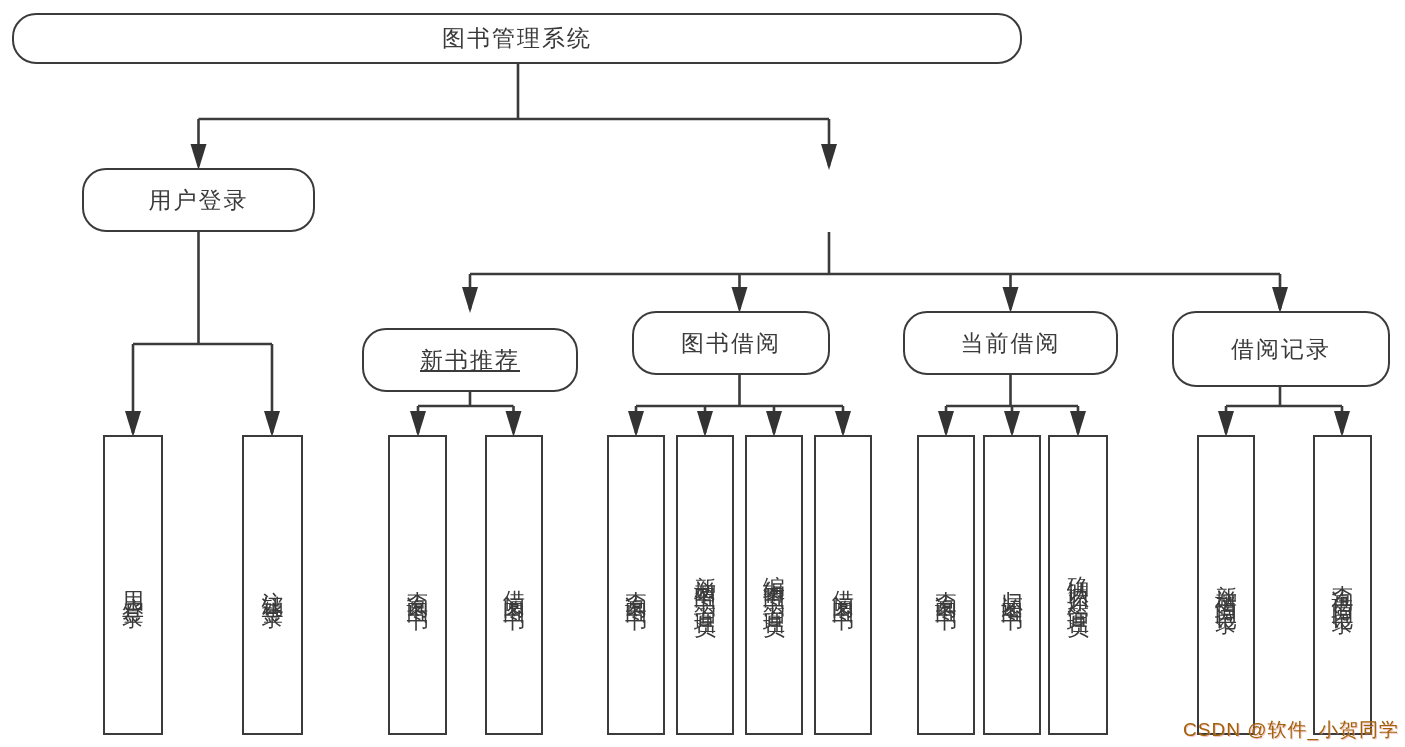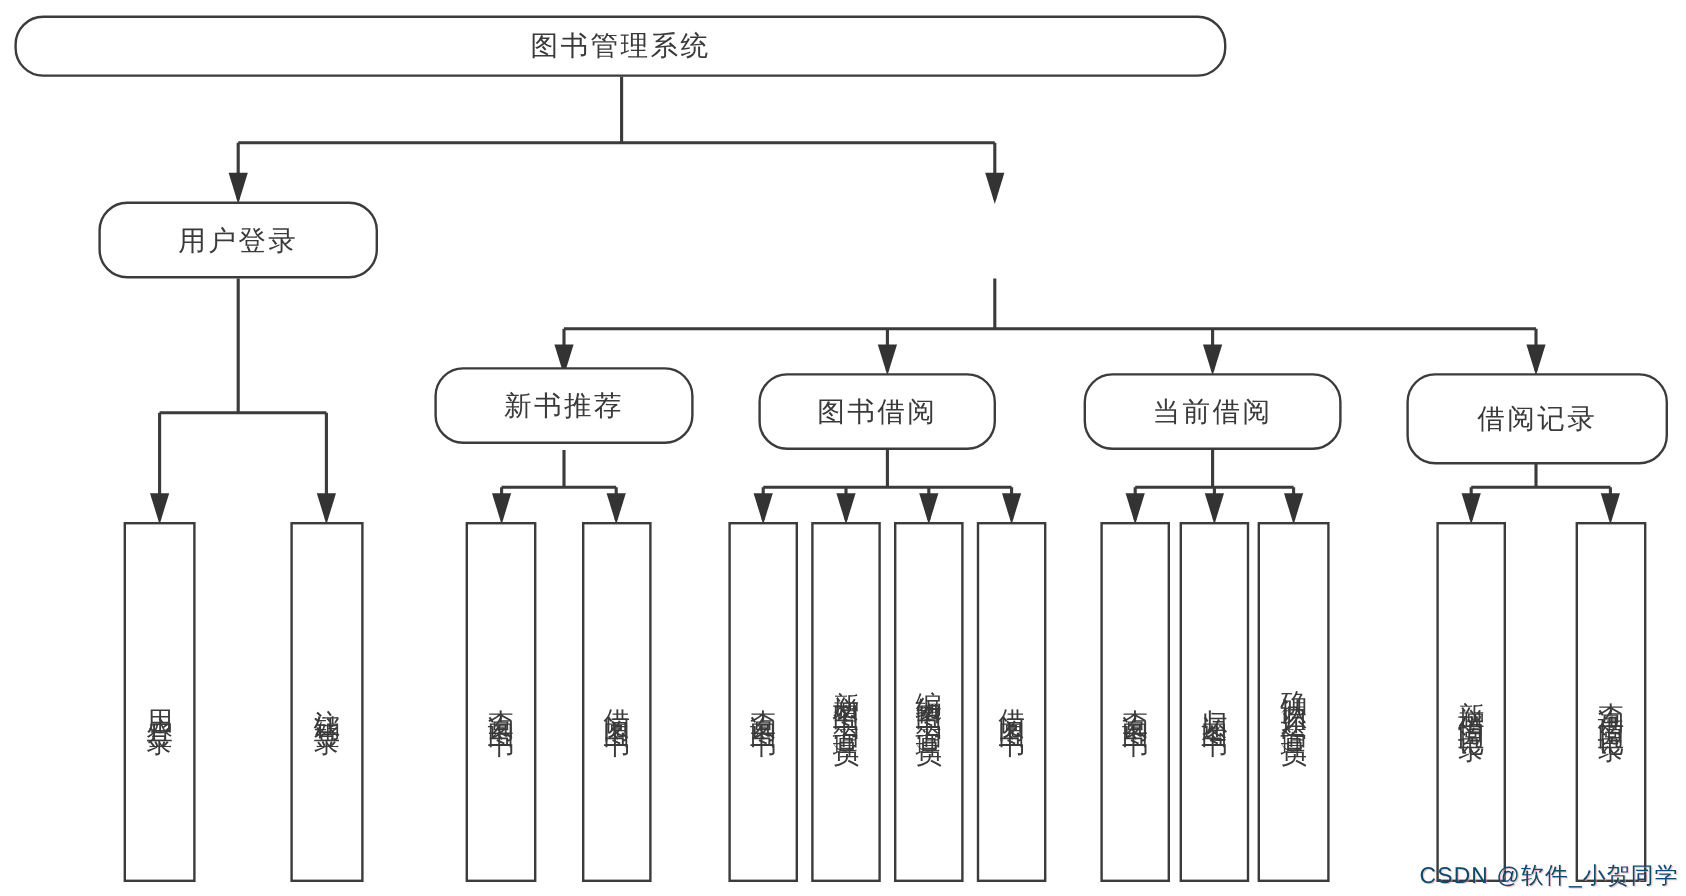--- a/index.html
+++ b/index.html
@@ -40,21 +40,21 @@
     font-size: 22px;
     letter-spacing: 6px;
     line-height: 1;
   }
   .watermark {
     position: absolute;
     right: 6px;
     bottom: 4px;
     font-size: 19px;
     letter-spacing: 1px;
-    color: #0c4a6e;
+    color: #a16207;
     text-shadow: 1px 1px 0 rgba(233, 150, 156, 0.55);
     z-index: 3;
     white-space: nowrap;
   }
 </style>
 </head>
 <body>
 
 <div class="stage">
 
@@ -98,21 +98,21 @@
       <polygon points="1078,437 1070,411 1086,411"></polygon>
       <polygon points="1226,437 1218,411 1234,411"></polygon>
       <polygon points="1342,437 1334,411 1350,411"></polygon>
     </g>
   </svg>
 
   <div class="node h" style="left:12px; top:13px; width:1010px; height:51px;">图书管理系统</div>
 
   <div class="node h" style="left:82px; top:168px; width:233px; height:64px;">用户登录</div>
 
-  <div class="node h" style="left:362px; top:306px; width:216px; height:64px;">新书推荐</div>
+  <div class="node h" style="left:362px; top:328px; width:216px; height:64px;text-decoration:underline;">新书推荐</div>
   <div class="node h" style="left:632px; top:311px; width:198px; height:64px;">图书借阅</div>
   <div class="node h" style="left:903px; top:311px; width:215px; height:64px;">当前借阅</div>
   <div class="node h" style="left:1172px; top:311px; width:218px; height:76px;">借阅记录</div>
 
   <div class="node v" style="left:103px; top:435px; width:60px; height:300px;">用户登录</div>
   <div class="node v" style="left:242px; top:435px; width:61px; height:300px;">注销登录</div>
 
   <div class="node v" style="left:388px; top:435px; width:59px; height:300px;">查询图书</div>
   <div class="node v" style="left:485px; top:435px; width:58px; height:300px;">借阅图书</div>
 

